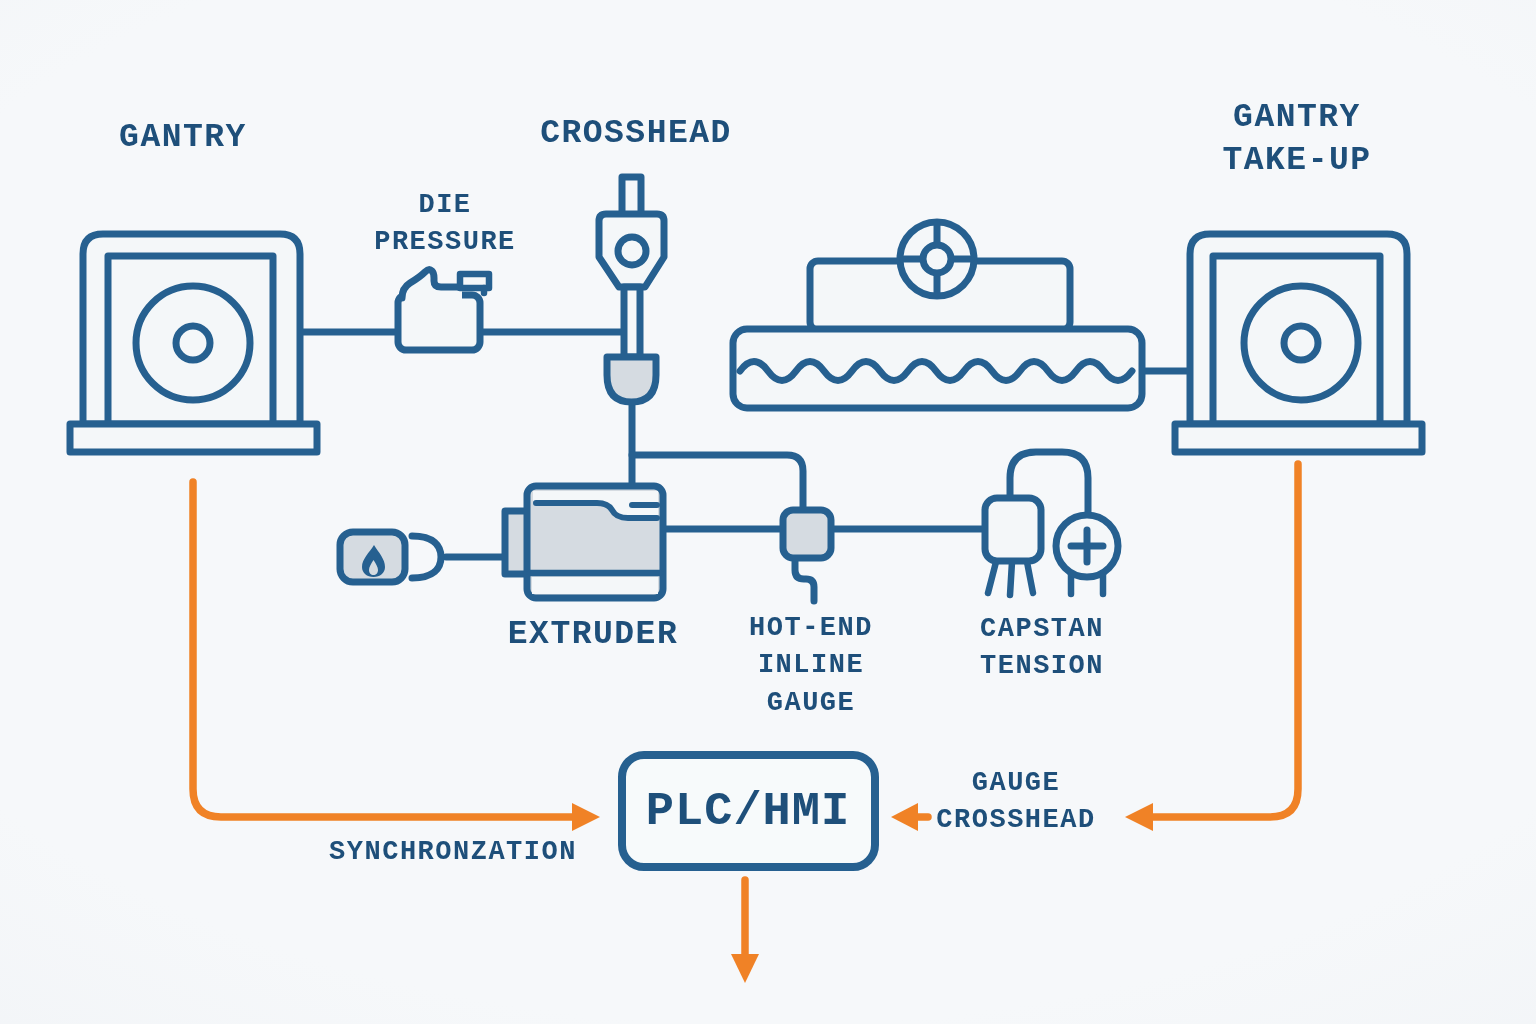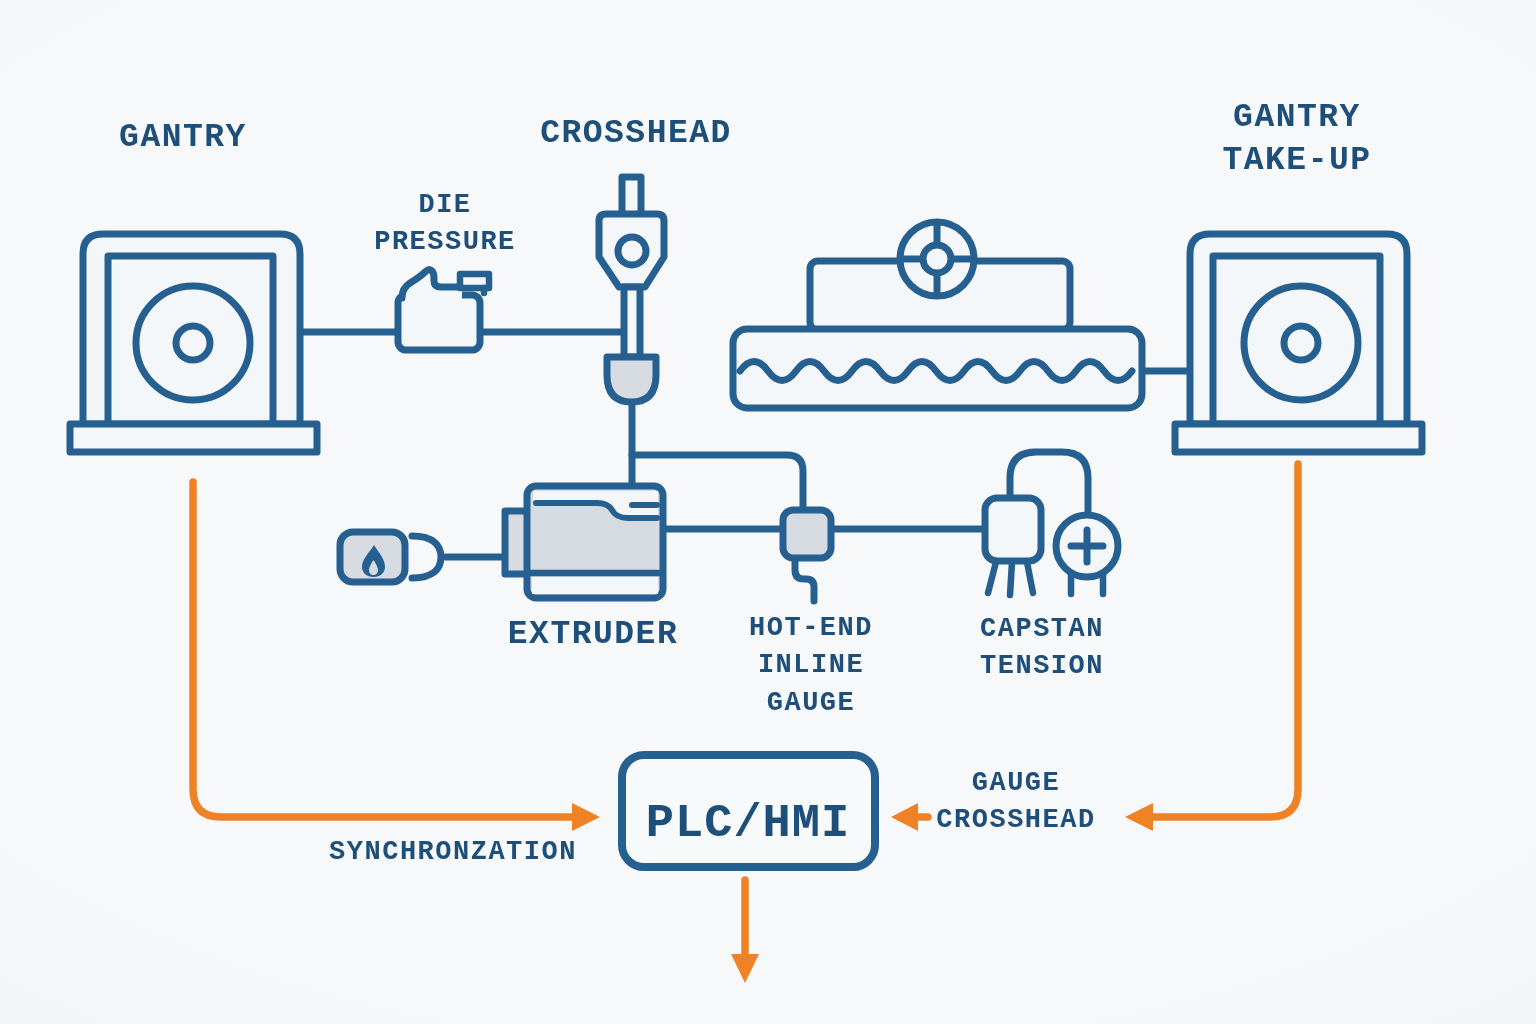--- a/index.html
+++ b/index.html
@@ -16,21 +16,21 @@
     transform:translate(-50%,-50%);
     text-align:center;
     color:#1e4f7a;
     font-weight:bold;
     letter-spacing:1.5px;
     white-space:nowrap;
     line-height:1.3;
   }
   .lbl-lg{font-size:33px;line-height:1.3;}
   .lbl-sm{font-size:27px;line-height:1.38;}
-  .lbl-plc{font-size:47px;letter-spacing:1px;margin-top:12px;}
+  .lbl-plc{font-size:47px;letter-spacing:1px;}
 </style>
 </head>
 <body>
 
 <div class="stage">
 
   <svg width="1536" height="1024" viewBox="0 0 1536 1024">
 
     <g stroke="#266090" stroke-width="7" fill="none" stroke-linecap="round" stroke-linejoin="round">
       <path d="M300 332 H398"></path>

